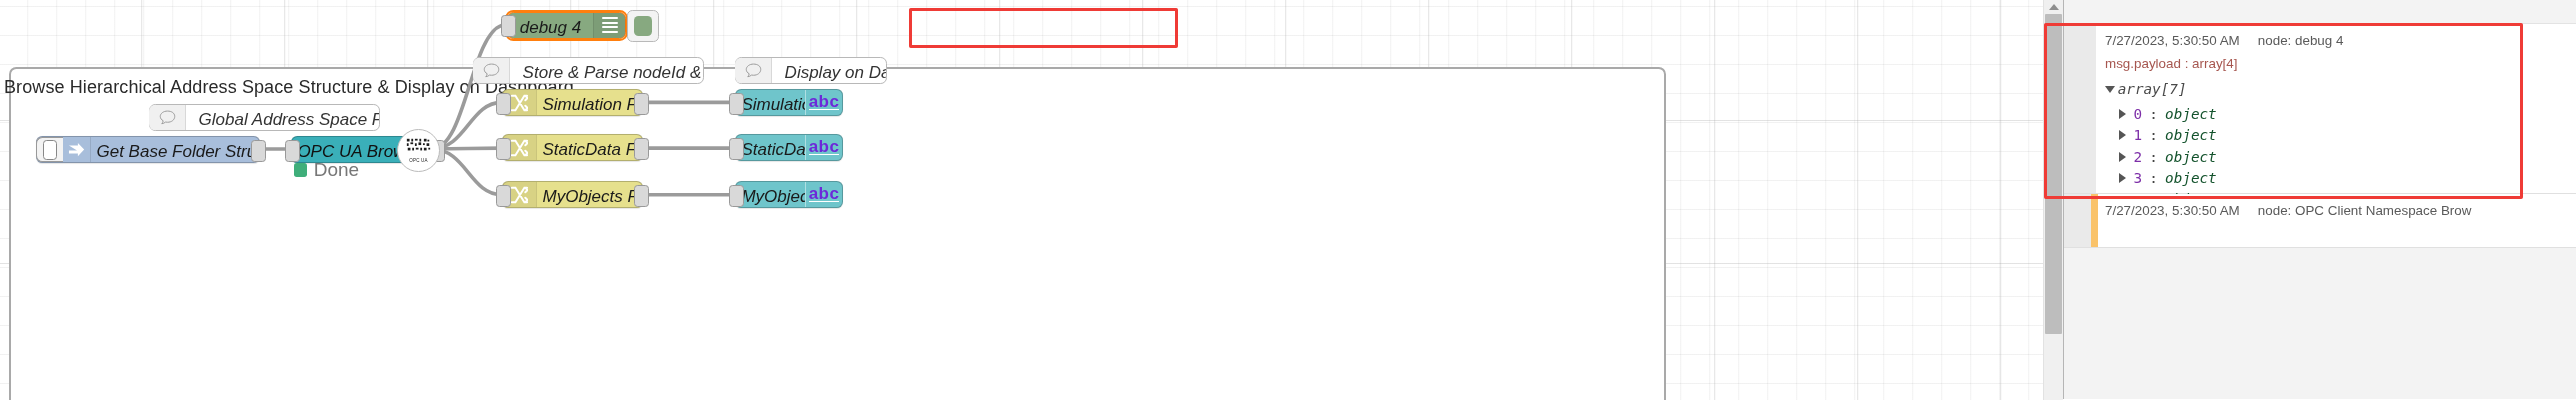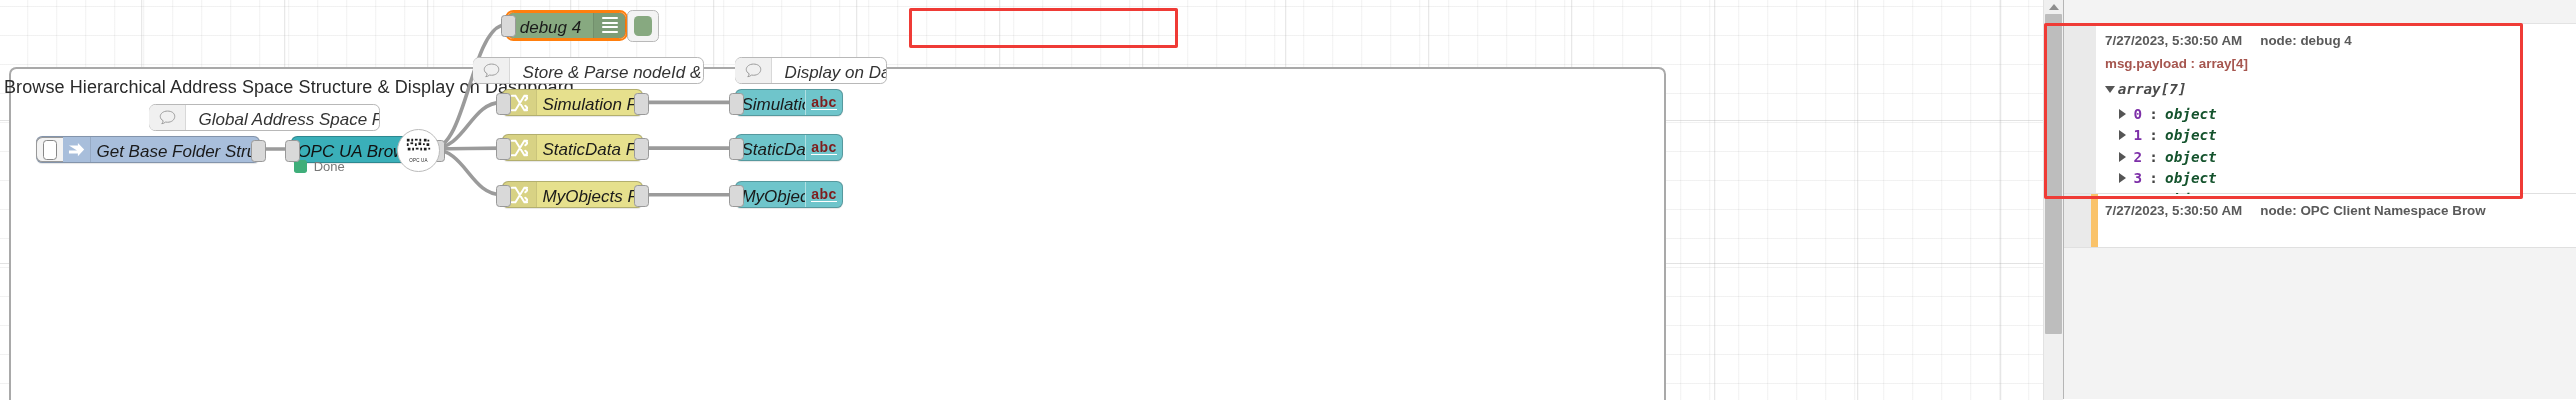--- a/index.html
+++ b/index.html
@@ -74,21 +74,21 @@
   .opcua-badge{
     position:absolute;right:-9px;top:50%;margin-top:-20.6px;
     width:41px;height:41px;border-radius:50%;background:#fff;
     border:0.9px solid #bbb;display:flex;flex-direction:column;
     align-items:center;justify-content:center;z-index:7;overflow:hidden;
   }
   .qr{width:27px;height:21.5px;}
   .opcua-badge span{font-size:4.5px;color:#222;letter-spacing:0.2px;line-height:5.4px;}
 
   .status{
-    position:absolute;display:flex;align-items:center;gap:6.3px;font-size:13px;color:#777;
+    position:absolute;display:flex;align-items:center;gap:6.3px;font-size:19px;color:#777;
   }
   .status .dot{width:13.4px;height:13.4px;border-radius:2.7px;background:#3fae7a;display:block;}
 
   
   .node.fn{background:#e6e08d;}
   .fn-icon{
     width:34px;height:100%;display:flex;align-items:center;justify-content:center;
     background:rgba(0,0,0,.06);border-radius:6.3px 0 0 6.3px;margin-left:-0.9px;
     border-right:0.9px solid rgba(0,0,0,.07);
   }
@@ -108,21 +108,21 @@
     display:flex;align-items:center;justify-content:center;z-index:6;
   }
   .debug-toggle i{display:block;width:18px;height:20px;background:#87a980;border-radius:4.5px;}
 
   
   .node.uitext{background:#6fc5cb;}
   .uitext-icon{
     width:36px;height:100%;display:flex;align-items:center;justify-content:center;
     border-left:0.9px solid rgba(255,255,255,.45);
   }
-  .abc{font-size:14px;color:#7f1d1d;font-weight:700;font-style:normal;
+  .abc{font-size:17px;color:#6d28d9;font-weight:700;font-style:normal;
        border-bottom:1.8px solid #fff;line-height:14.3px;letter-spacing:0.4px;}
 
   
   .node.comment{background:#ffffff;border:0.9px solid #b8b8b8;box-shadow:none;}
   .comment-icon{
     width:36px;height:100%;display:flex;align-items:center;justify-content:center;
     background:#f0f0f0;border-right:0.9px solid #d8d8d8;border-radius:6.3px 0 0 6.3px;margin-left:-0.9px;
   }
   .node.comment .label{color:#333;text-align:left;padding-left:12.5px;}
 
@@ -138,21 +138,21 @@
     position:absolute;left:0;top:0;width:19px;height:14.3px;display:flex;align-items:center;justify-content:center;
   }
   .canvas-scroll .arrow b{
     display:block;width:0;height:0;border-left:5.4px solid transparent;border-right:5.4px solid transparent;
     border-bottom:6.3px solid #8d8d8d;
   }
 
   
   #sidebar{
     position:absolute;left:2063px;top:0;width:513px;height:399px;
-    background:#f3f3f3;border-left:0.9px solid #b5b5b5;overflow:hidden;font-weight:bold;
+    background:#f3f3f3;border-left:0.9px solid #b5b5b5;overflow:hidden;
   }
   .sb-top{height:23px;background:#f3f3f3;border-bottom:0.9px solid #e3e3e3;}
   .dbg-msg{
     position:relative;background:#fff;border-bottom:0.9px solid #e0e0e0;
     padding:9px 10.8px 9px 41px;box-sizing:border-box;
   }
   .dbg-msg .gutter{
     position:absolute;left:0;top:0;bottom:0;width:32px;background:#eaeaea;
   }
   .dbg-head{font-size:13.4px;color:#5a5a5a;white-space:nowrap;margin-bottom:8px;}

